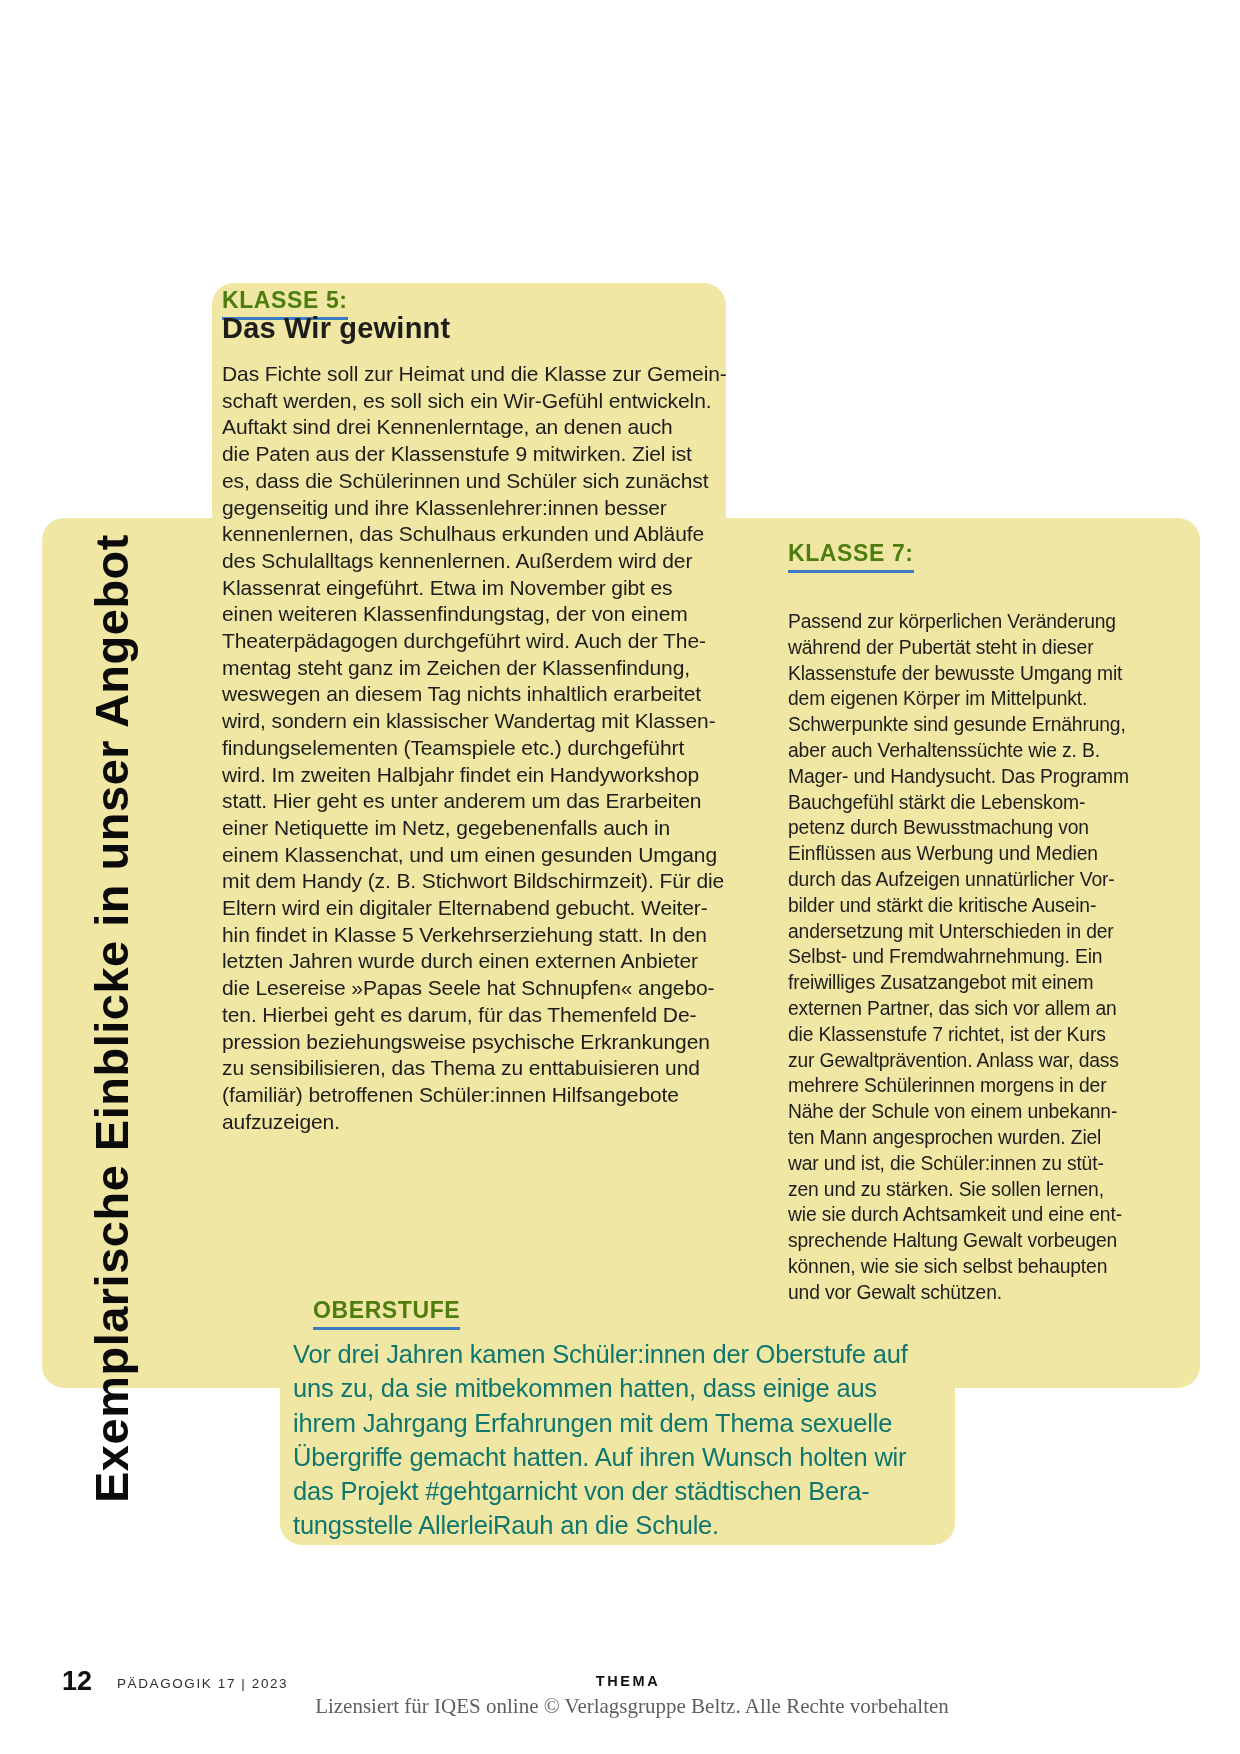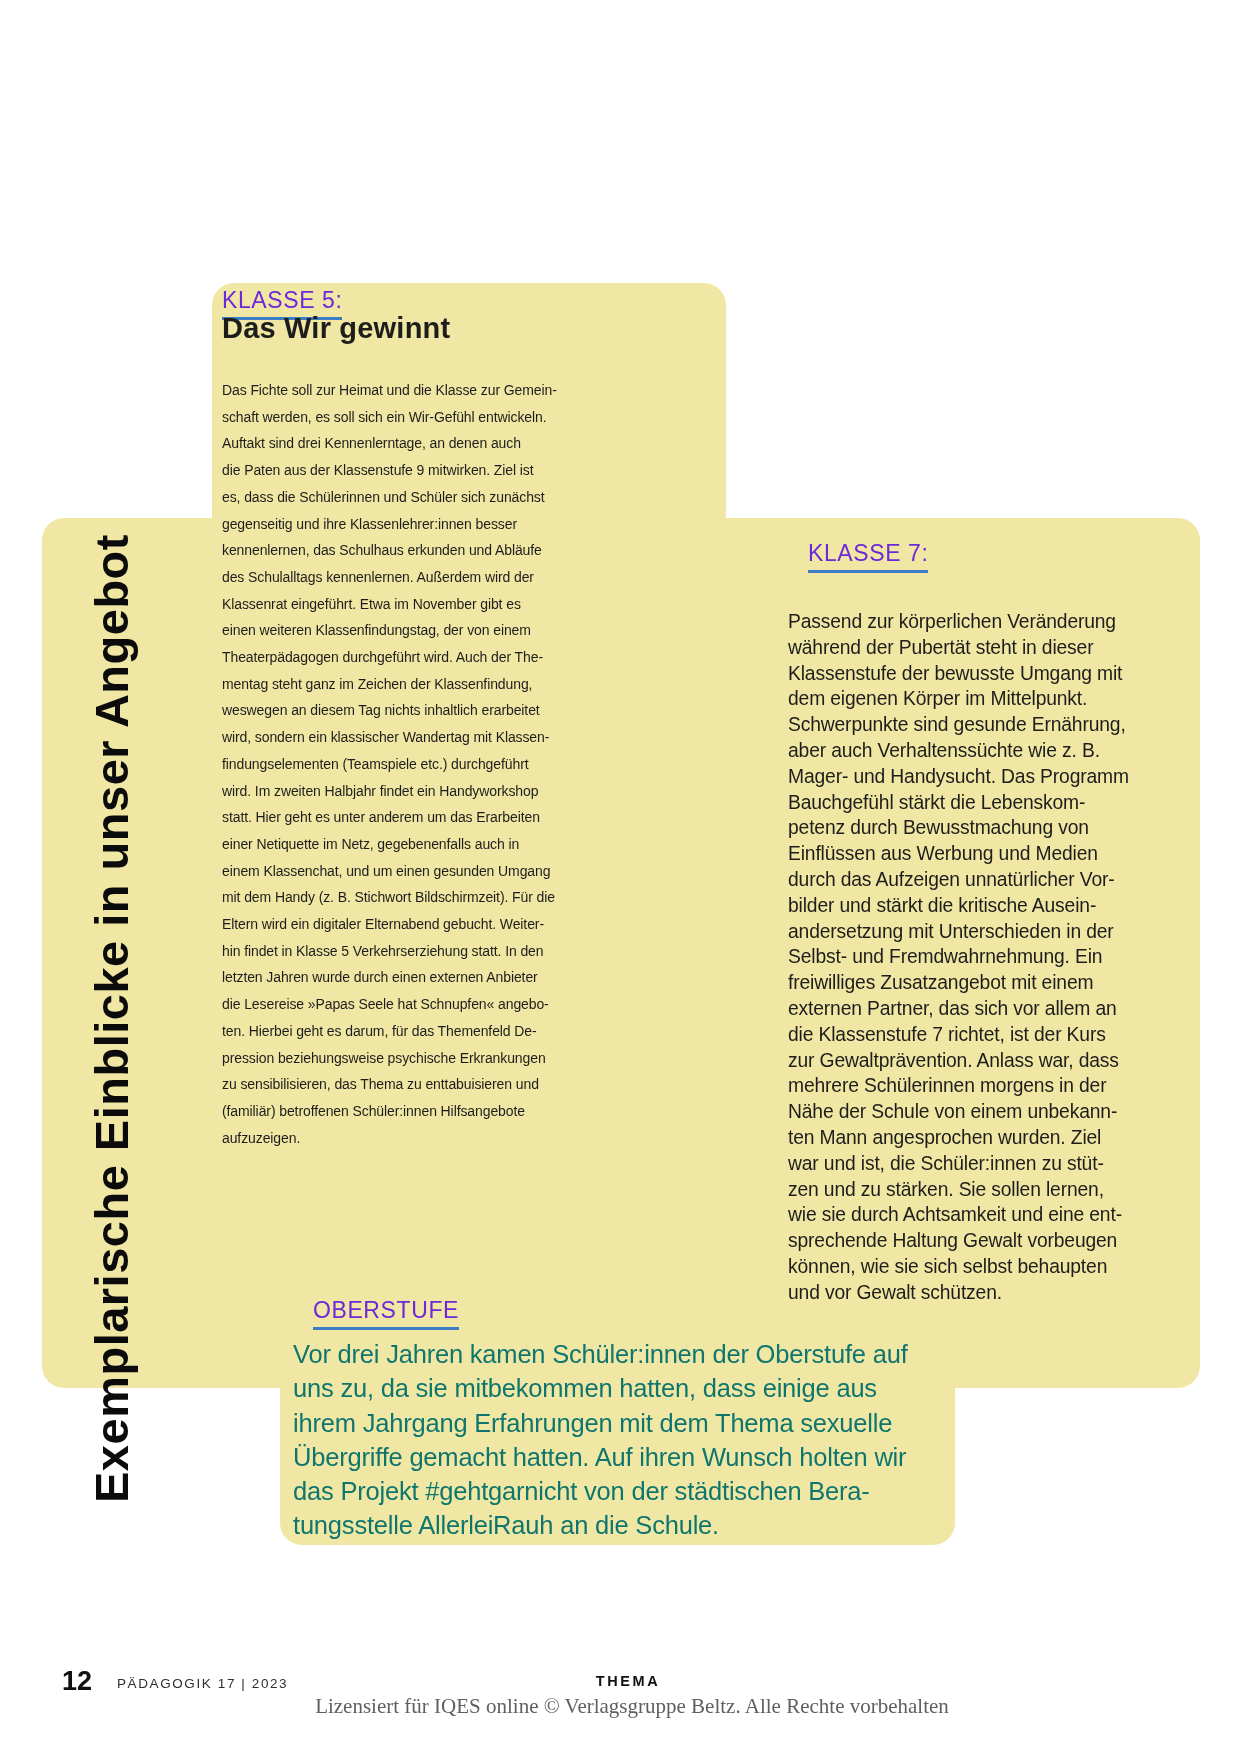--- a/index.html
+++ b/index.html
@@ -11,31 +11,31 @@
     color:#1d1d1b;
   }
   
   .band{position:absolute;left:42px;top:518px;width:1158px;height:870px;
         background:#f1e7a4;border-radius:22px;}
   .panel-k5{position:absolute;left:212px;top:283px;width:514px;height:320px;
         background:#f1e7a4;border-radius:22px;}
   .panel-ober{position:absolute;left:280px;top:1310px;width:675px;height:235px;
         background:#f1e7a4;border-radius:22px;}
   
-  .kicker{position:absolute;font-weight:normal;font-size:23px;letter-spacing:.6px;
-        color:#6d28d9;}
+  .kicker{position:absolute;font-weight:bold;font-size:23px;letter-spacing:.6px;
+        color:#4d7c0f;}
   .kicker span{display:inline-block;border-bottom:3.5px solid #3c7cc2;padding-bottom:3px;}
   
   .sec-title{position:absolute;font-weight:bold;color:#1d1d1b;}
   
   .body-text{position:absolute;white-space:pre-line;color:#1d1d1b;}
   .k5-title{left:222px;top:312px;font-size:29px;letter-spacing:.2px;}
-  .k5-body{left:222px;top:361px;width:520px;font-size:14px;line-height:26.7px;letter-spacing:-.1px;margin-top:16px;}
+  .k5-body{left:222px;top:361px;width:520px;font-size:21px;line-height:26.7px;letter-spacing:-.1px;}
   .k5-kicker{left:222px;top:287px;}
-  .k7-kicker{left:808px;top:540px;}
+  .k7-kicker{left:788px;top:540px;}
   .k7-title{left:788px;top:570px;font-size:28px;letter-spacing:.2px;}
   .k7-body{left:788px;top:609px;width:420px;font-size:19.3px;line-height:25.8px;
            font-weight:normal;letter-spacing:-.15px;}
   .ober-kicker{left:313px;top:1297px;}
   .ober-body{left:293px;top:1337px;width:680px;font-size:25.5px;line-height:34.3px;
            color:#0f766e;letter-spacing:-.2px;}
   
   .vtitle{
     position:absolute;left:84px;top:1503px;
     transform:rotate(-90deg);transform-origin:0 0;

